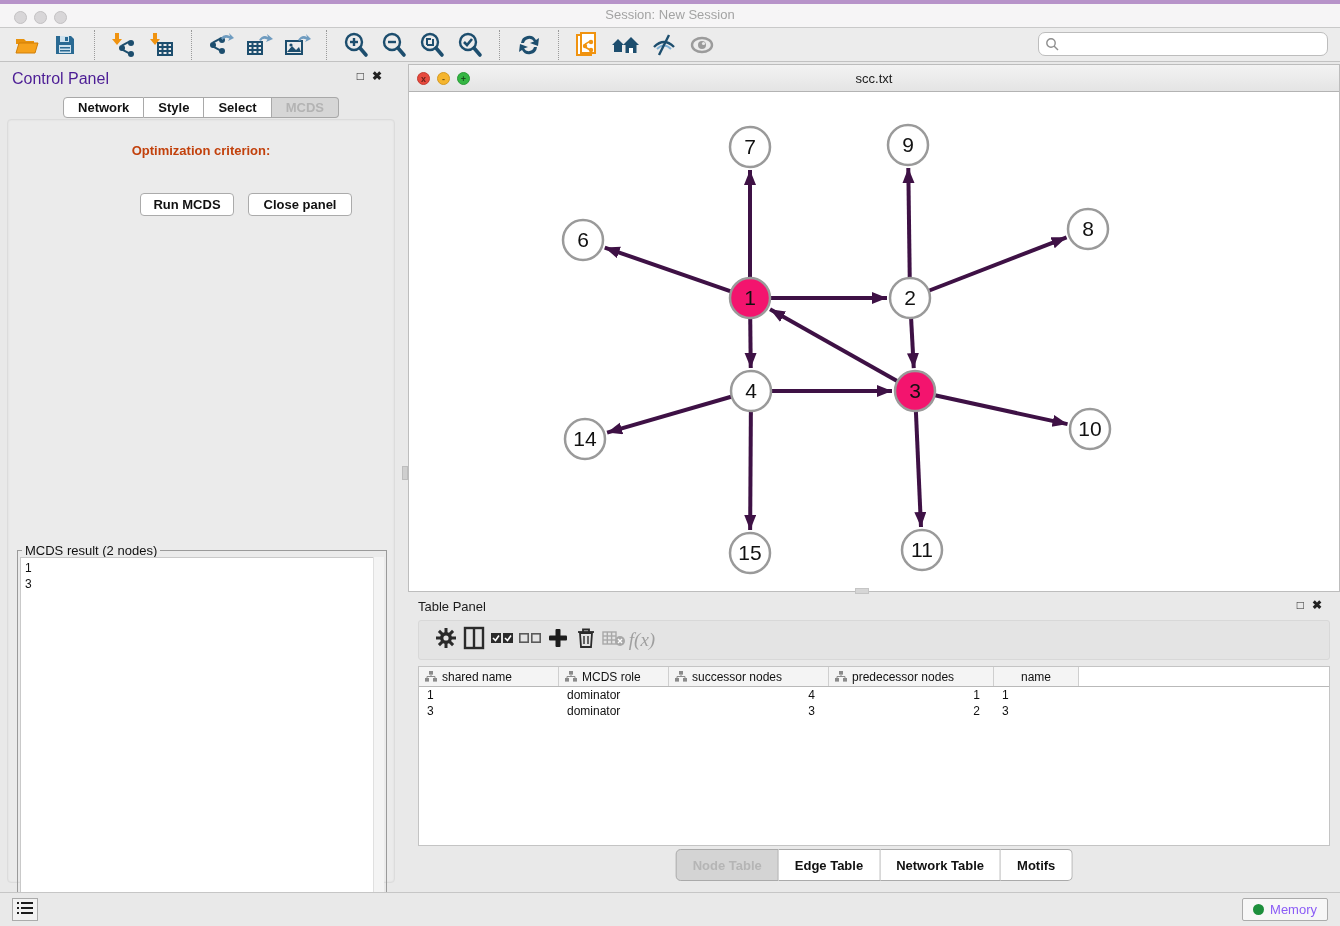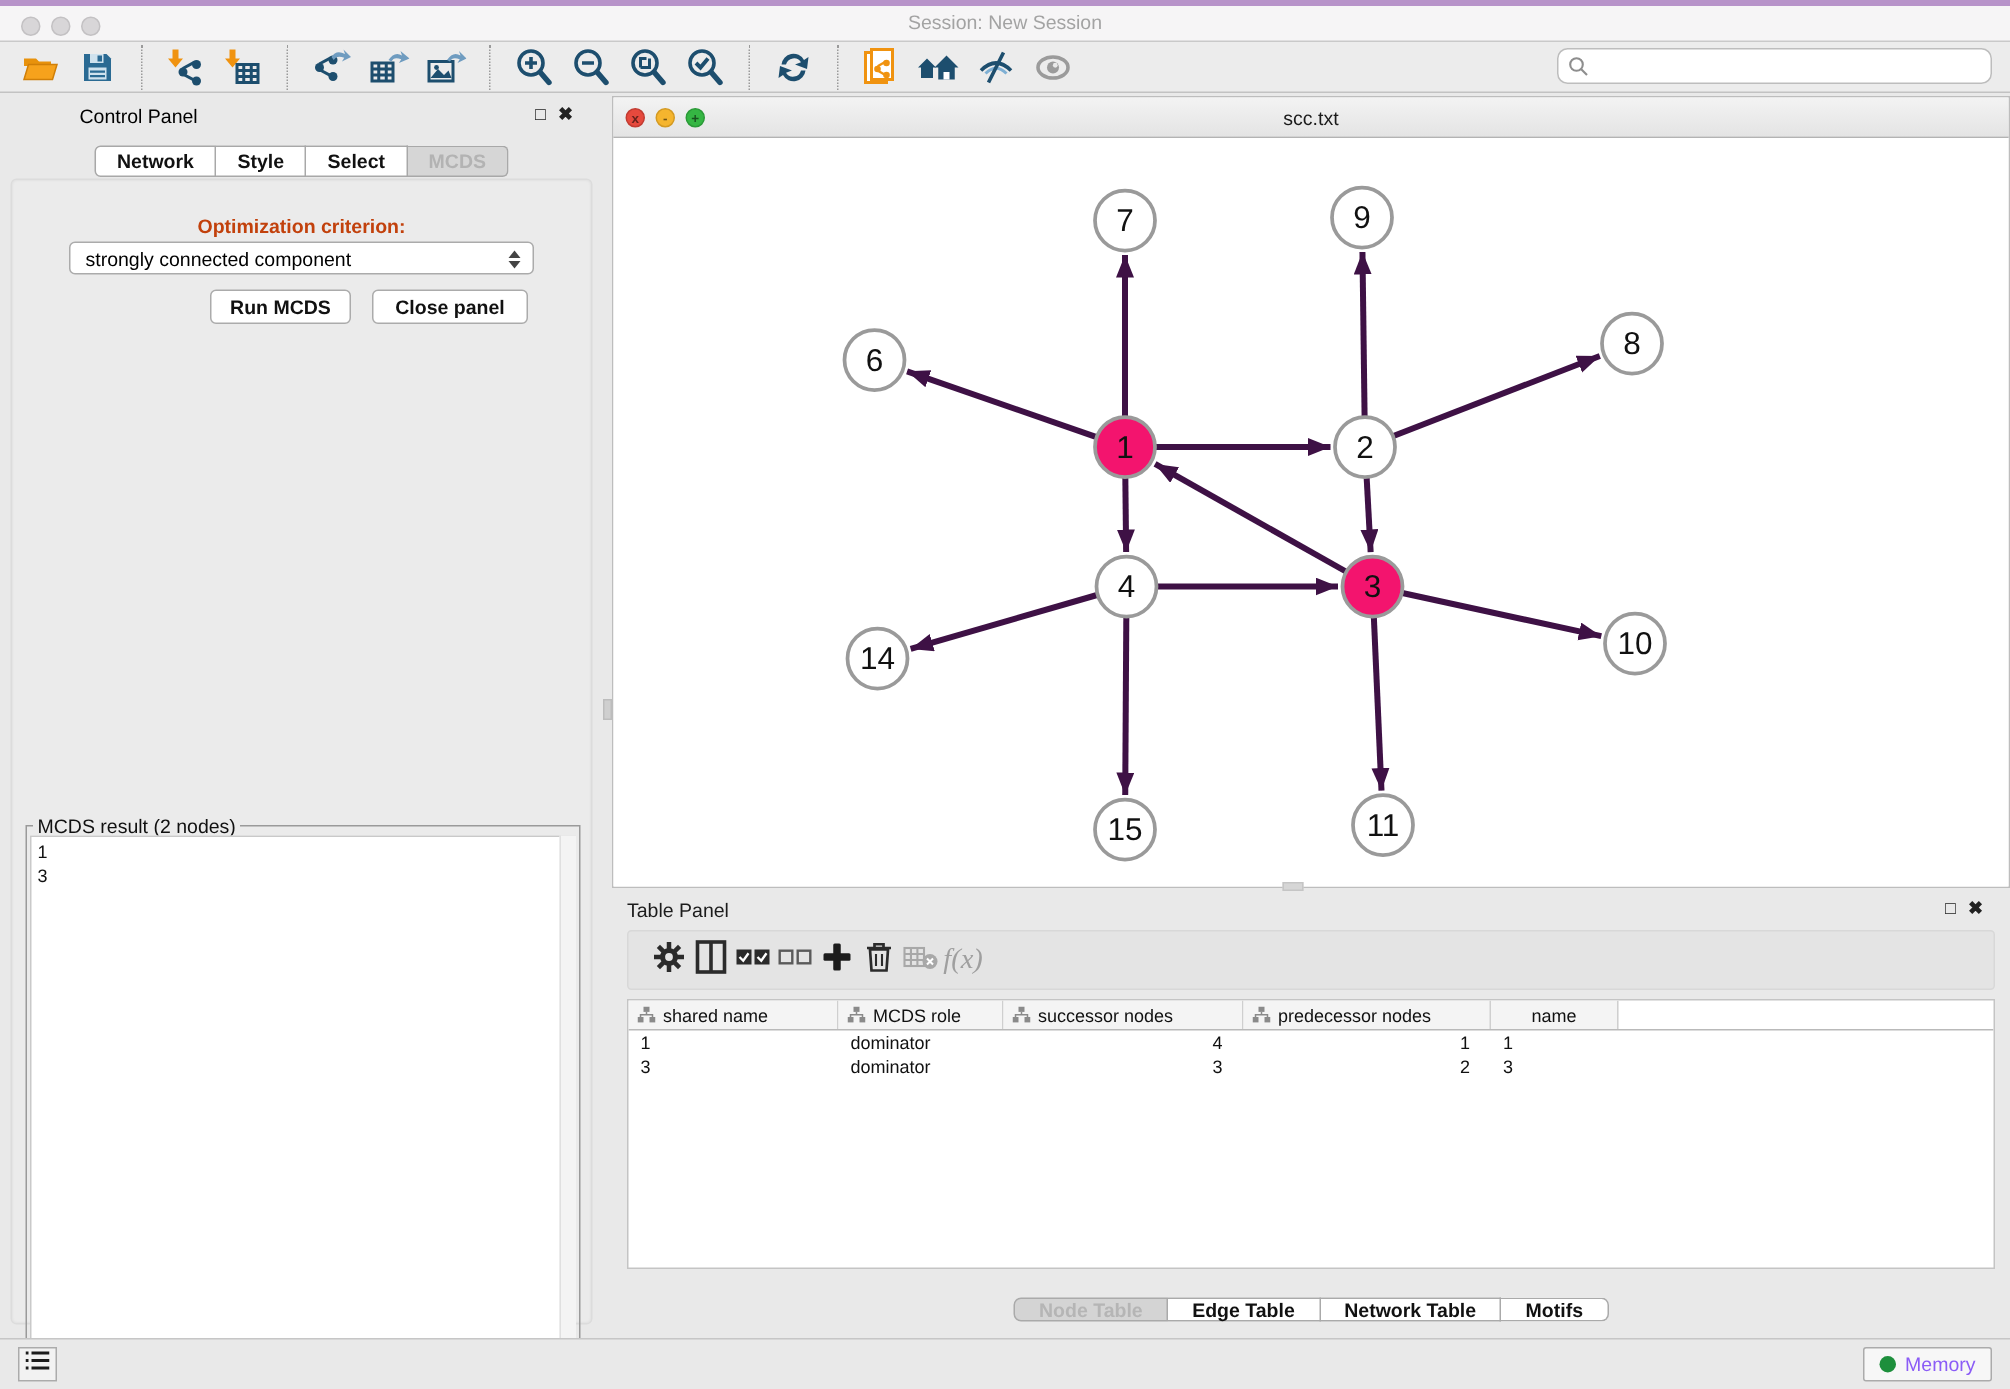--- a/index.html
+++ b/index.html
@@ -23,21 +23,21 @@
   .search-wrap svg { flex:0 0 auto; }
   .search-input { border:none; outline:none; flex:1; height:20px; font-size:13px; background:transparent; margin-left:4px; }
 
   
   .v-splitter { position:absolute; left:402px; top:64px; width:6px; height:826px; background:#e9e9e9; }
   .v-splitter .handle { position:absolute; top:402px; left:0; width:6px; height:14px; background:#cfcfcf; border:1px solid #bdbdbd; }
   .h-splitter-handle { position:absolute; left:855px; top:588px; width:14px; height:6px; background:#d6d6d6; border:1px solid #c5c5c5; }
 
   
   .control-panel { position:absolute; left:0; top:64px; width:402px; height:826px; background:#e9e9e9; }
-  .panel-header { position:absolute; top:6px; left:12px; font-size:13px; color:#000000;margin-left:41px; }
+  .panel-header { position:absolute; top:6px; left:12px; font-size:16px; color:#4c1d95; }
   .win-ctrls { position:absolute; top:5px; right:12px; font-size:12px; color:#222; letter-spacing:8px; cursor:pointer; }
   .win-ctrls .float-glyph { font-size:12px; } .win-ctrls .close-glyph { font-weight:bold; }
   .seg-tabs { position:absolute; top:33px; left:50%; transform:translateX(-50%); display:flex; }
   .seg-tab { height:21px; padding:0 14px; background:#fff; border:1px solid #a8a8a8; border-left:none; font-size:13px; font-weight:bold; color:#111; display:flex; align-items:center; cursor:pointer; white-space:nowrap; }
   .seg-tab:first-child { border-left:1px solid #a8a8a8; border-radius:4px 0 0 4px; }
   .seg-tab:last-child { border-radius:0 4px 4px 0; }
   .seg-tab.selected { background:#d6d6d6; color:#b3b3b3; }
   .cp-content { position:absolute; left:7px; top:55px; width:388px; height:764px; background:#ebebeb; border:1px solid #dcdcdc; border-radius:4px; box-shadow:0 0 2px rgba(0,0,0,0.08) inset; }
   .opt-label { position:absolute; top:23px; width:100%; text-align:center; font-size:13px; font-weight:bold; color:#c2410c; }
   .criterion-select { position:absolute; top:41px; left:38px; width:310px; height:22px; background:#fff; border:1px solid #ababab; border-radius:4px; font-size:13px; display:flex; align-items:center; padding-left:10px; cursor:pointer; }
@@ -69,21 +69,21 @@
   .fx-label { font-family:"Liberation Serif", serif; font-style:italic; font-size:19px; color:#9f9f9f; }
   .tp-table { position:absolute; left:10px; top:72px; width:912px; height:180px; background:#fff; border:1px solid #c4c4c4; overflow:hidden; }
   .thead { display:flex; height:20px; border-bottom:1px solid #b9b9b9; }
   .th { background:#f4f4f4; border-right:1px solid #cfcfcf; font-size:12px; color:#111; display:flex; align-items:center; padding-left:6px; gap:5px; }
   .th.center { justify-content:center; padding-left:0; }
   .trow { display:flex; height:16px; font-size:12px; color:#111; }
   .td { padding:1px 6px 0 8px; white-space:nowrap; overflow:hidden; }
   .td.right { text-align:right; padding-right:14px; }
   .c0{width:140px;} .c1{width:110px;} .c2{width:160px;} .c3{width:165px;} .c4{width:85px; border-right:1px solid #cfcfcf;}
   .tp-tabs { position:absolute; bottom:9px; left:50%; transform:translateX(-50%); display:flex; }
-  .tp-tab { height:16px; padding:0 16px; background:#fff; border:1px solid #aaa; border-left:none; font-size:13px; font-weight:bold; color:#111; display:flex; align-items:center; cursor:pointer; white-space:nowrap; }
+  .tp-tab { height:32px; padding:0 16px; background:#fff; border:1px solid #aaa; border-left:none; font-size:13px; font-weight:bold; color:#111; display:flex; align-items:center; cursor:pointer; white-space:nowrap; }
   .tp-tab:first-child { border-left:1px solid #aaa; border-radius:5px 0 0 5px; }
   .tp-tab:last-child { border-radius:0 5px 5px 0; }
   .tp-tab.selected { background:#d4d4d4; color:#b5b5b5; }
 
   
   .status-bar { position:absolute; left:0; top:892px; width:1340px; height:34px; background:#e9e9e9; border-top:1px solid #c6c6c6; }
   .list-btn { position:absolute; left:12px; top:5px; width:26px; height:23px; background:#f2f2f2; border:1px solid #ababab; display:flex; align-items:center; justify-content:center; cursor:pointer; }
   .memory-btn { position:absolute; right:12px; top:5px; height:23px; padding:0 10px; background:#f7f7f7; border:1px solid #ababab; border-radius:2px; display:flex; align-items:center; gap:6px; font-size:13px; color:#8b5cf6; cursor:pointer; }
   .mem-dot { width:11px; height:11px; border-radius:50%; }
 </style>
@@ -306,27 +306,20 @@
       <span class="float-glyph">□</span><span class="close-glyph">✖</span>
     </div>
     <div class="seg-tabs">
       <div class="seg-tab">Network</div>
       <div class="seg-tab">Style</div>
       <div class="seg-tab">Select</div>
       <div class="seg-tab selected">MCDS</div>
     </div>
     <div class="cp-content">
       <div class="opt-label">Optimization criterion:</div>
-      <div class="criterion-select">
-        <span>strongly connected component</span>
-        <span class="stepper">
-            <span class="up"></span>
-            <span class="dn"></span>
-          </span>
-      </div>
       <button class="cp-btn btn-run">Run MCDS</button>
       <button class="cp-btn btn-close">Close panel</button>
       <div class="result-box">
         <span class="result-legend">MCDS result (2 nodes)</span>
         <div class="result-text">1
 3</div>
         <div class="result-scroll"></div>
       </div>
     </div>
   </div>

